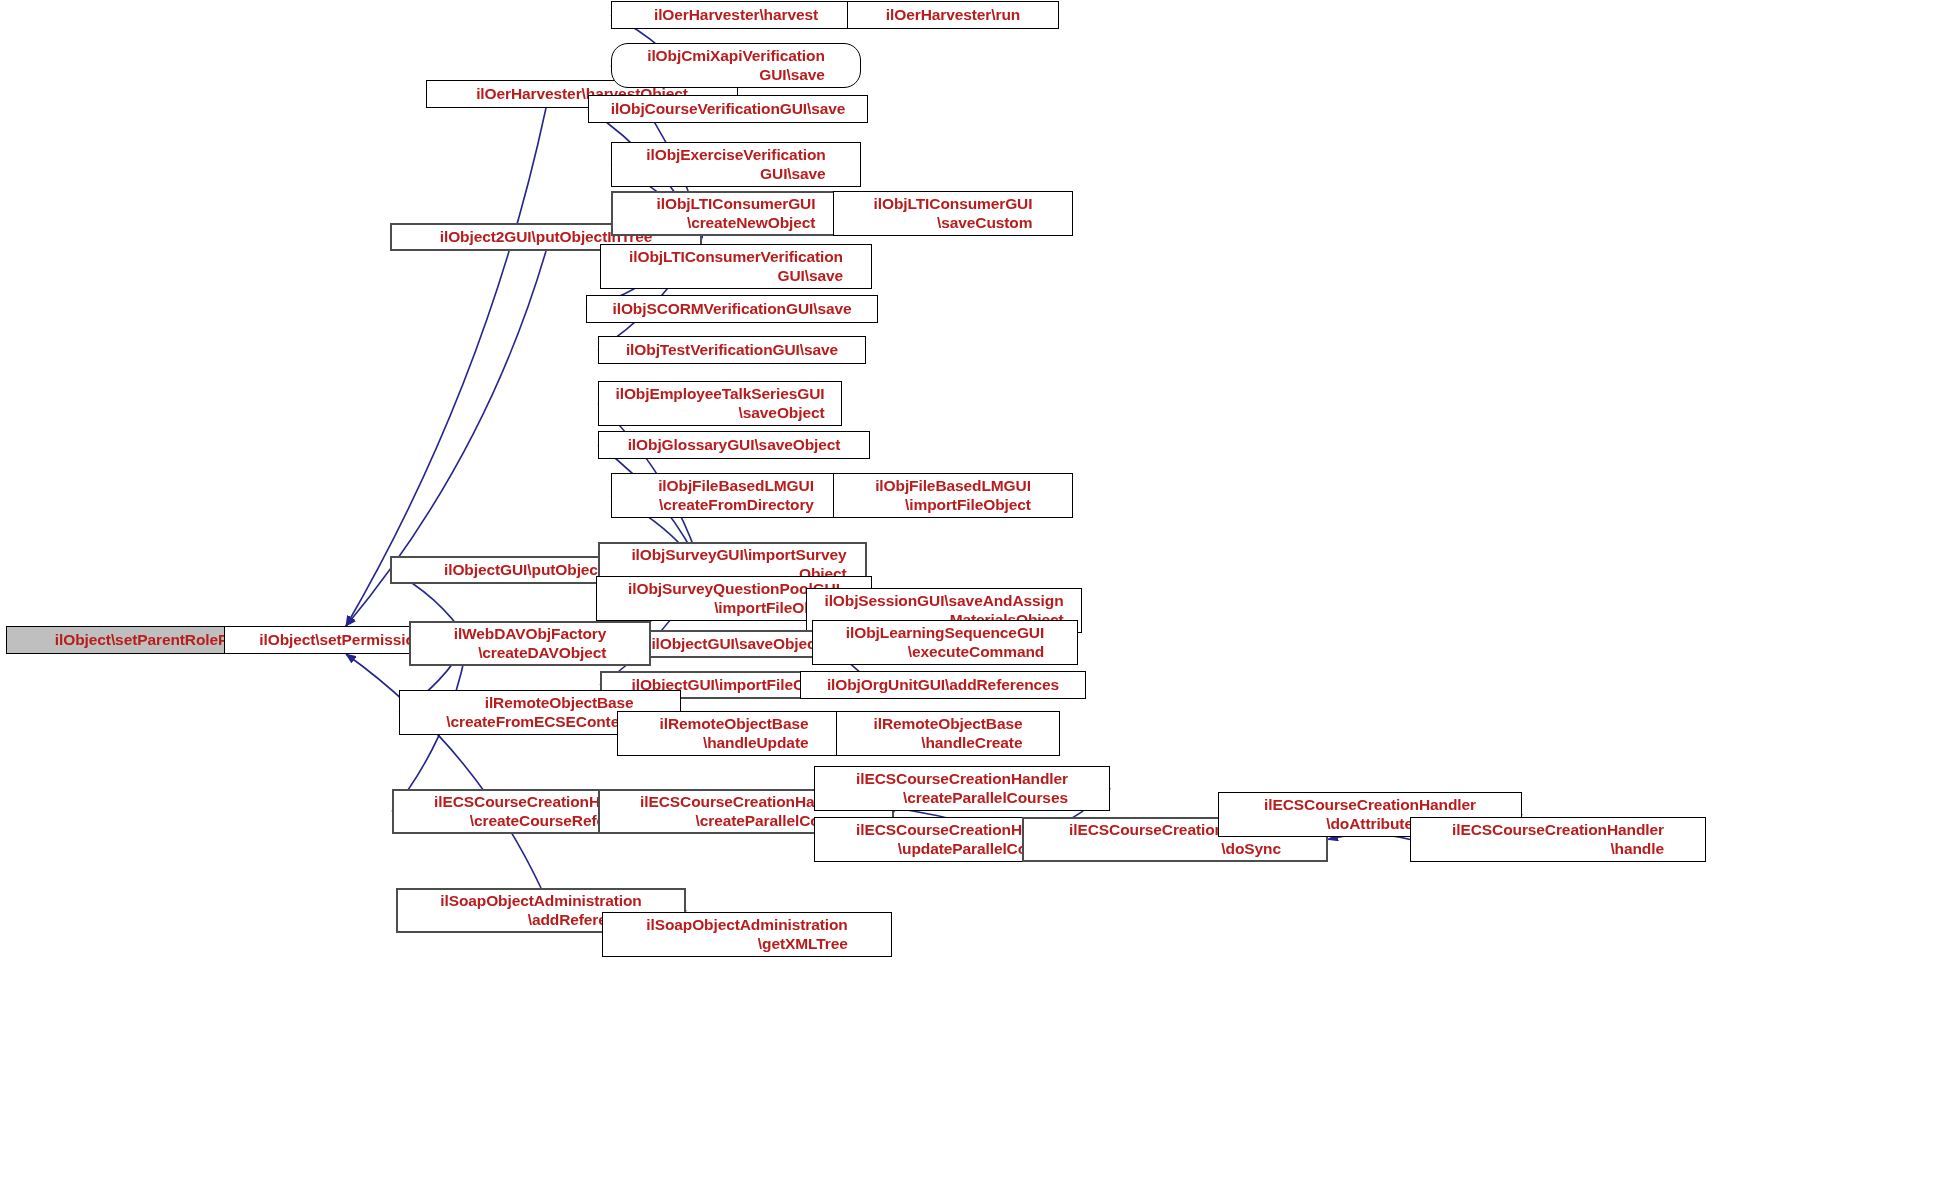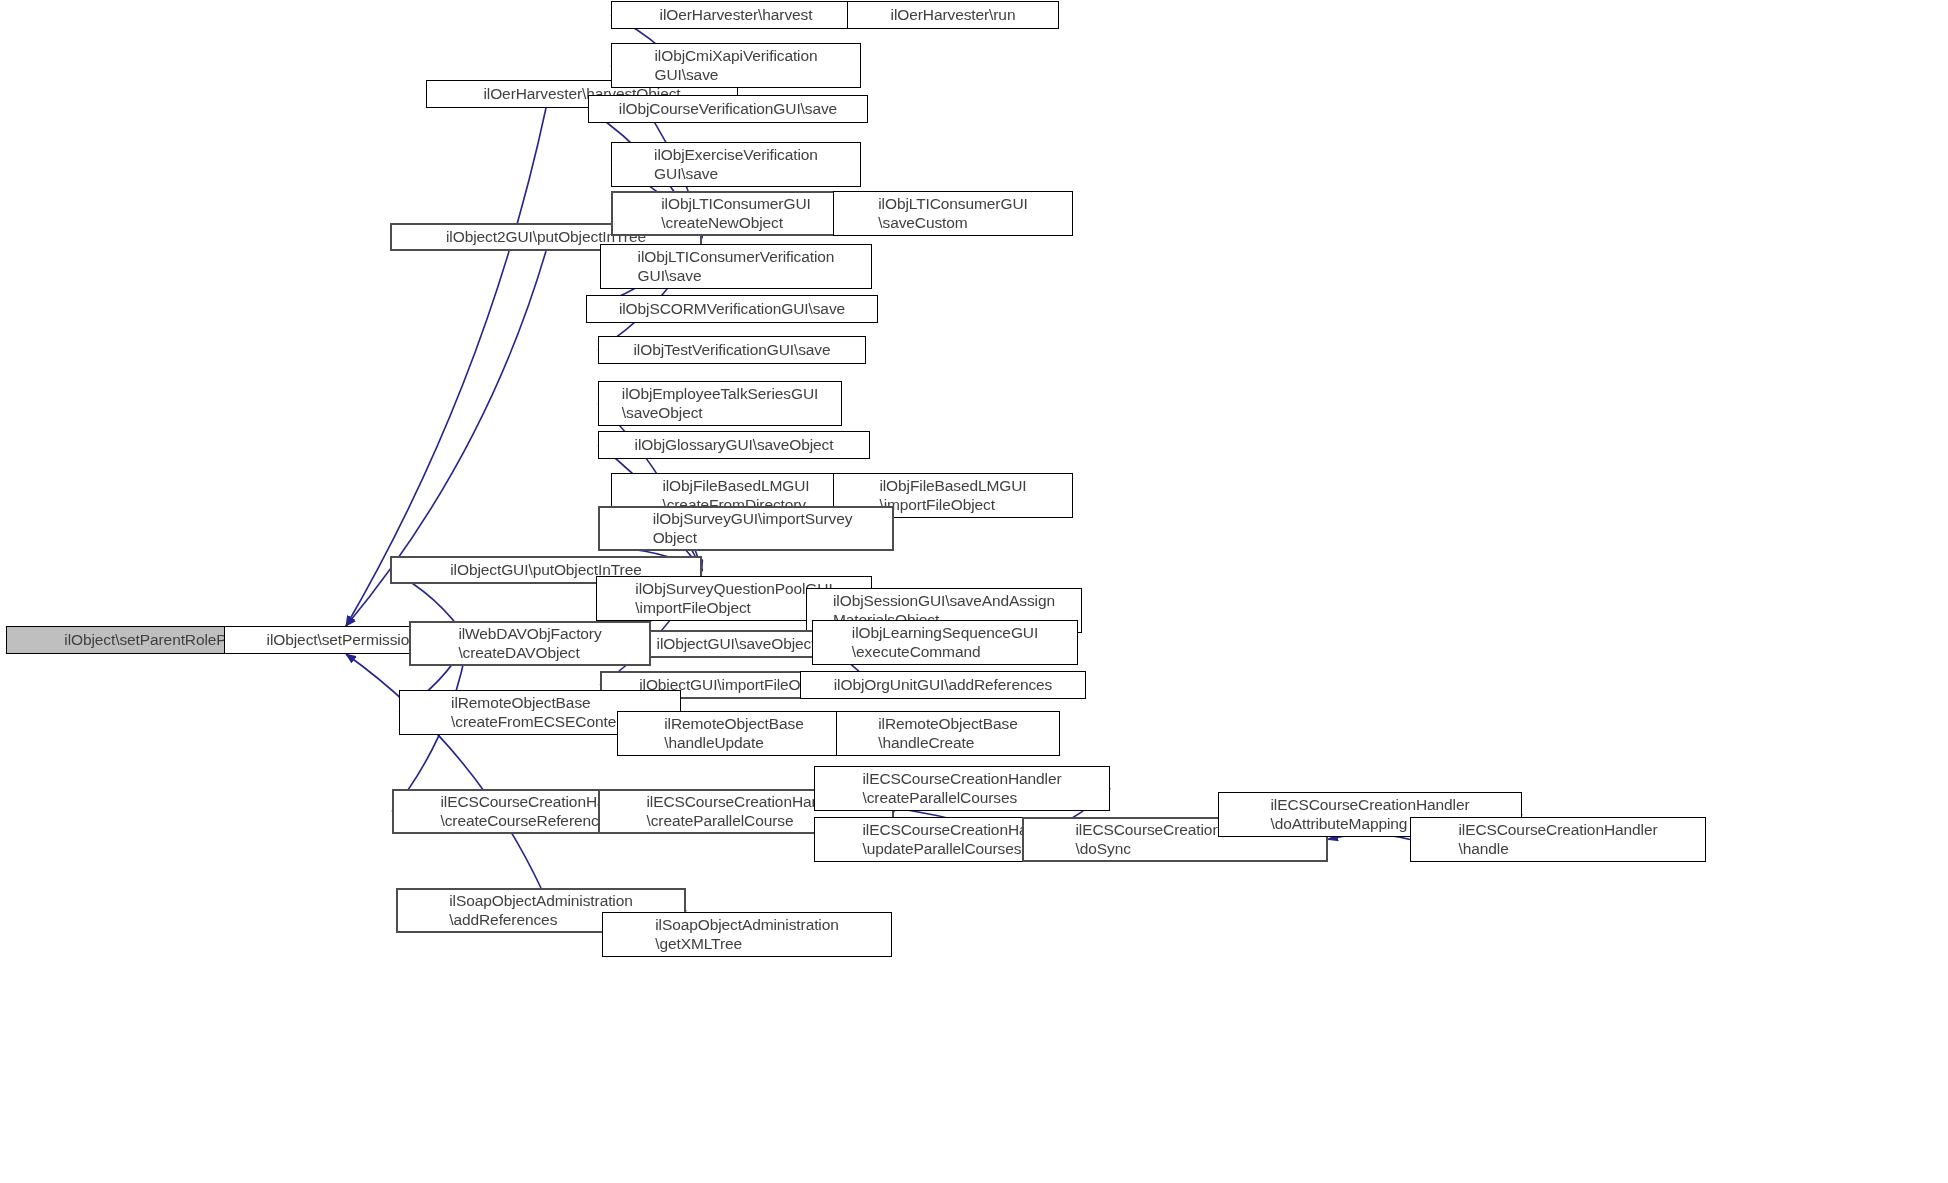--- a/index.html
+++ b/index.html
@@ -8,28 +8,29 @@
   #graph{position:relative;width:1948px;height:1183px;background:#ffffff;overflow:hidden;}
   #edges{position:absolute;left:0;top:0;width:1948px;height:1183px;pointer-events:none;}
   .node{
     position:absolute;
     box-sizing:border-box;
     background:#ffffff;
     border:1px solid #000000;
     display:flex;
     align-items:center;
     justify-content:center;
-    text-align:left;
+    text-align:right;
     font-size:15.5px;
     line-height:1.18;
-    color:#404040;
+    color:#b91c1c;
     letter-spacing:-0.1px;
     white-space:pre-line;
     padding:1px 3px;
     z-index:5;
+    font-weight:bold;
   }
   .node.thick{border:2px solid #4d4d4d;}
   .node.highlight{background:#bfbfbf;border:1px solid #000000;}
 </style>
 </head>
 <body>
 
 <div id="graph">
   <svg id="edges" xmlns="http://www.w3.org/2000/svg">
     <defs>
@@ -82,42 +83,42 @@
         <path d="M602,934.5 Q647.12,933.42 686,910.5" fill="none" stroke="#24248f" stroke-width="1.6" marker-end="url(#arrow)"></path>
       </g>
   </svg>
   <div id="node-layer">
       <div class="node highlight" style="left: 6px; top: 626px; width: 352px; height: 28px;">ilObject\setParentRolePermissions</div>
       <div class="node" style="left: 224px; top: 626px; width: 244px; height: 28px;">ilObject\setPermissions</div>
       <div class="node" style="left: 390px; top: 80px; width: 312px; height: 28px; margin-left: 36px;">ilOerHarvester\harvestObject</div>
       <div class="node" style="left: 611px; top: 1px; width: 250px; height: 28px;">ilOerHarvester\harvest</div>
       <div class="node" style="left: 838px; top: 1px; width: 212px; height: 28px; margin-left: 9px;">ilOerHarvester\run</div>
       <div class="node thick" style="left: 390px; top: 223px; width: 312px; height: 28px;">ilObject2GUI\putObjectInTree</div>
-      <div class="node" style="left: 611px; top: 43px; width: 250px; height: 45px;">ilObjCmiXapiVerification
+      <div class="node" style="left: 611px; top: 43px; width: 250px; height: 45px; border-radius: 17px;">ilObjCmiXapiVerification
 GUI\save</div>
       <div class="node" style="left: 588px; top: 95px; width: 280px; height: 28px;">ilObjCourseVerificationGUI\save</div>
       <div class="node" style="left: 611px; top: 142px; width: 250px; height: 45px;">ilObjExerciseVerification
 GUI\save</div>
       <div class="node thick" style="left: 611px; top: 191px; width: 250px; height: 45px;">ilObjLTIConsumerGUI
 \createNewObject</div>
       <div class="node" style="left: 833px; top: 191px; width: 240px; height: 45px;">ilObjLTIConsumerGUI
 \saveCustom</div>
       <div class="node" style="left: 600px; top: 244px; width: 272px; height: 45px;">ilObjLTIConsumerVerification
 GUI\save</div>
       <div class="node" style="left: 586px; top: 295px; width: 292px; height: 28px;">ilObjSCORMVerificationGUI\save</div>
       <div class="node" style="left: 598px; top: 336px; width: 268px; height: 28px;">ilObjTestVerificationGUI\save</div>
       <div class="node thick" style="left: 390px; top: 556px; width: 312px; height: 28px;">ilObjectGUI\putObjectInTree</div>
       <div class="node" style="left: 598px; top: 381px; width: 244px; height: 45px;">ilObjEmployeeTalkSeriesGUI
 \saveObject</div>
       <div class="node" style="left: 598px; top: 431px; width: 272px; height: 28px;">ilObjGlossaryGUI\saveObject</div>
       <div class="node" style="left: 611px; top: 473px; width: 250px; height: 45px;">ilObjFileBasedLMGUI
 \createFromDirectory</div>
       <div class="node" style="left: 833px; top: 473px; width: 240px; height: 45px;">ilObjFileBasedLMGUI
 \importFileObject</div>
-      <div class="node thick" style="left: 598px; top: 506px; width: 296px; height: 45px; padding-left: 16px;">ilObjSurveyGUI\importSurvey
+      <div class="node thick" style="left: 598px; top: 542px; width: 269px; height: 45px; padding-left: 16px;">ilObjSurveyGUI\importSurvey
 Object</div>
       <div class="node" style="left: 596px; top: 576px; width: 276px; height: 45px;">ilObjSurveyQuestionPoolGUI
 \importFileObject</div>
       <div class="node" style="left: 806px; top: 568px; width: 276px; height: 45px; margin-top: 20px;">ilObjSessionGUI\saveAndAssign
 MaterialsObject</div>
       <div class="node thick" style="left: 611px; top: 630px; width: 250px; height: 28px;">ilObjectGUI\saveObject</div>
       <div class="node" style="left: 812px; top: 620px; width: 266px; height: 45px;">ilObjLearningSequenceGUI
 \executeCommand</div>
       <div class="node thick" style="left: 600px; top: 671px; width: 272px; height: 28px;">ilObjectGUI\importFileObject</div>
       <div class="node" style="left: 800px; top: 671px; width: 286px; height: 28px;">ilObjOrgUnitGUI\addReferences</div>

